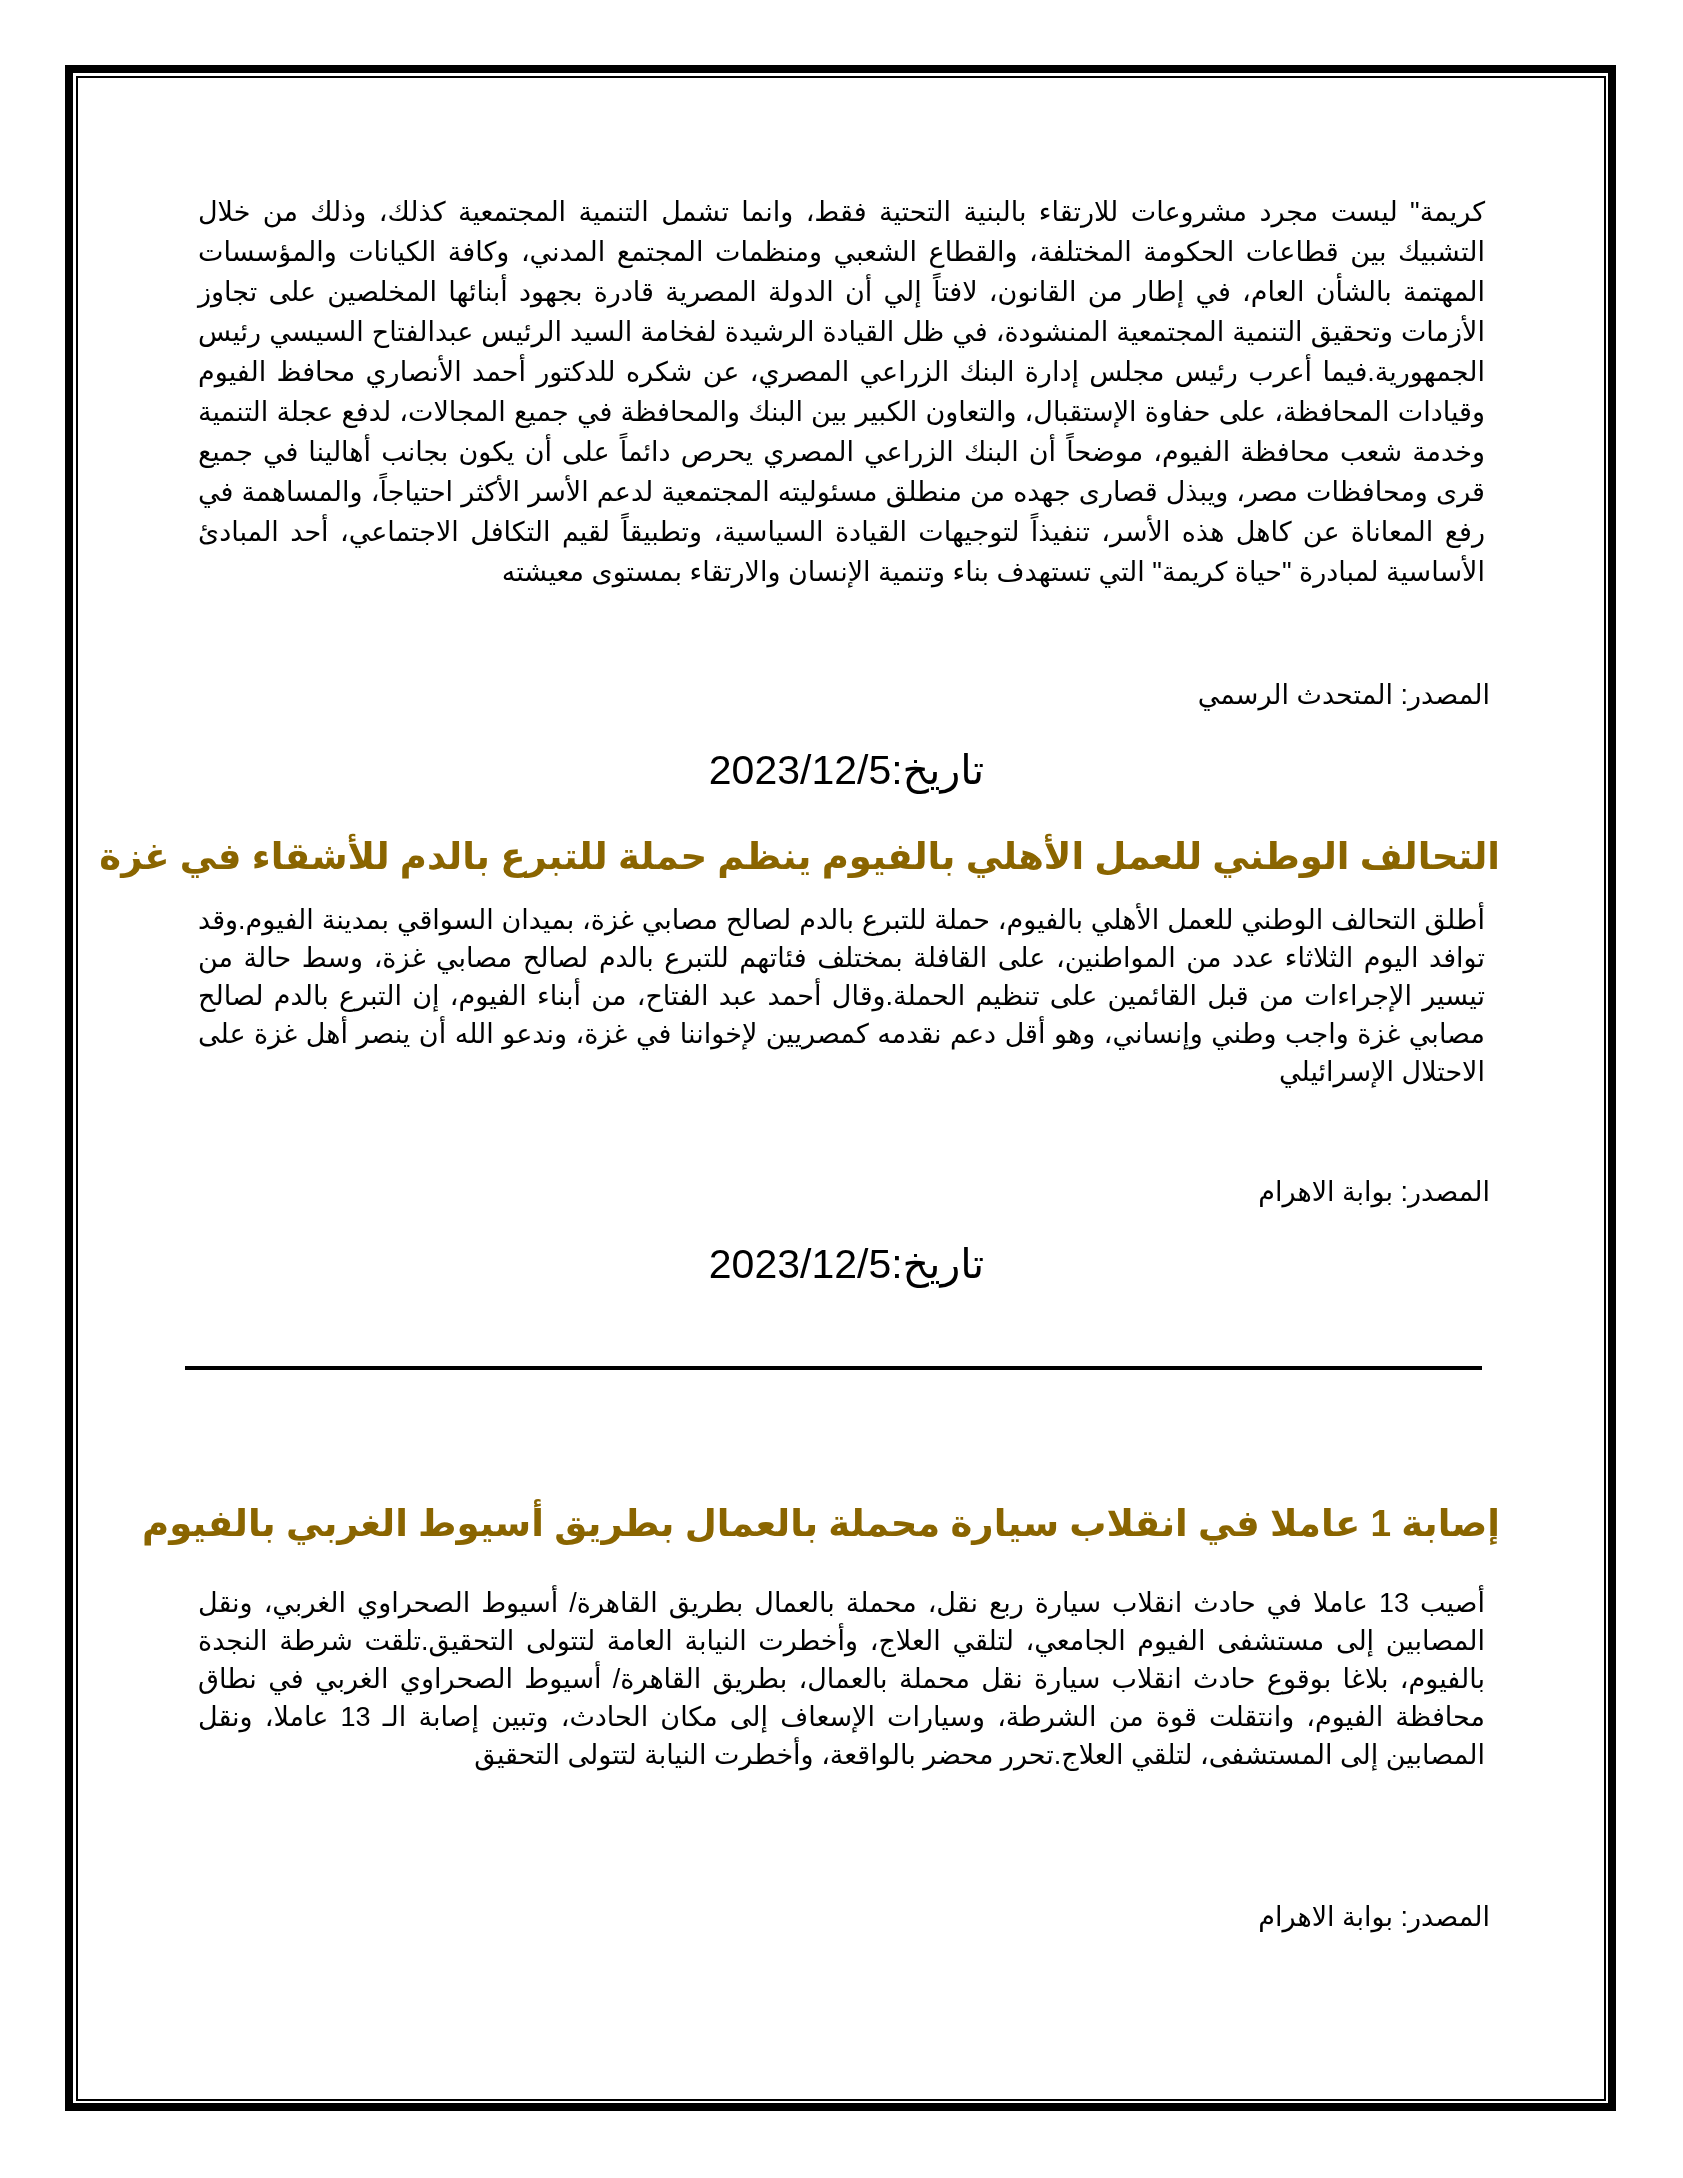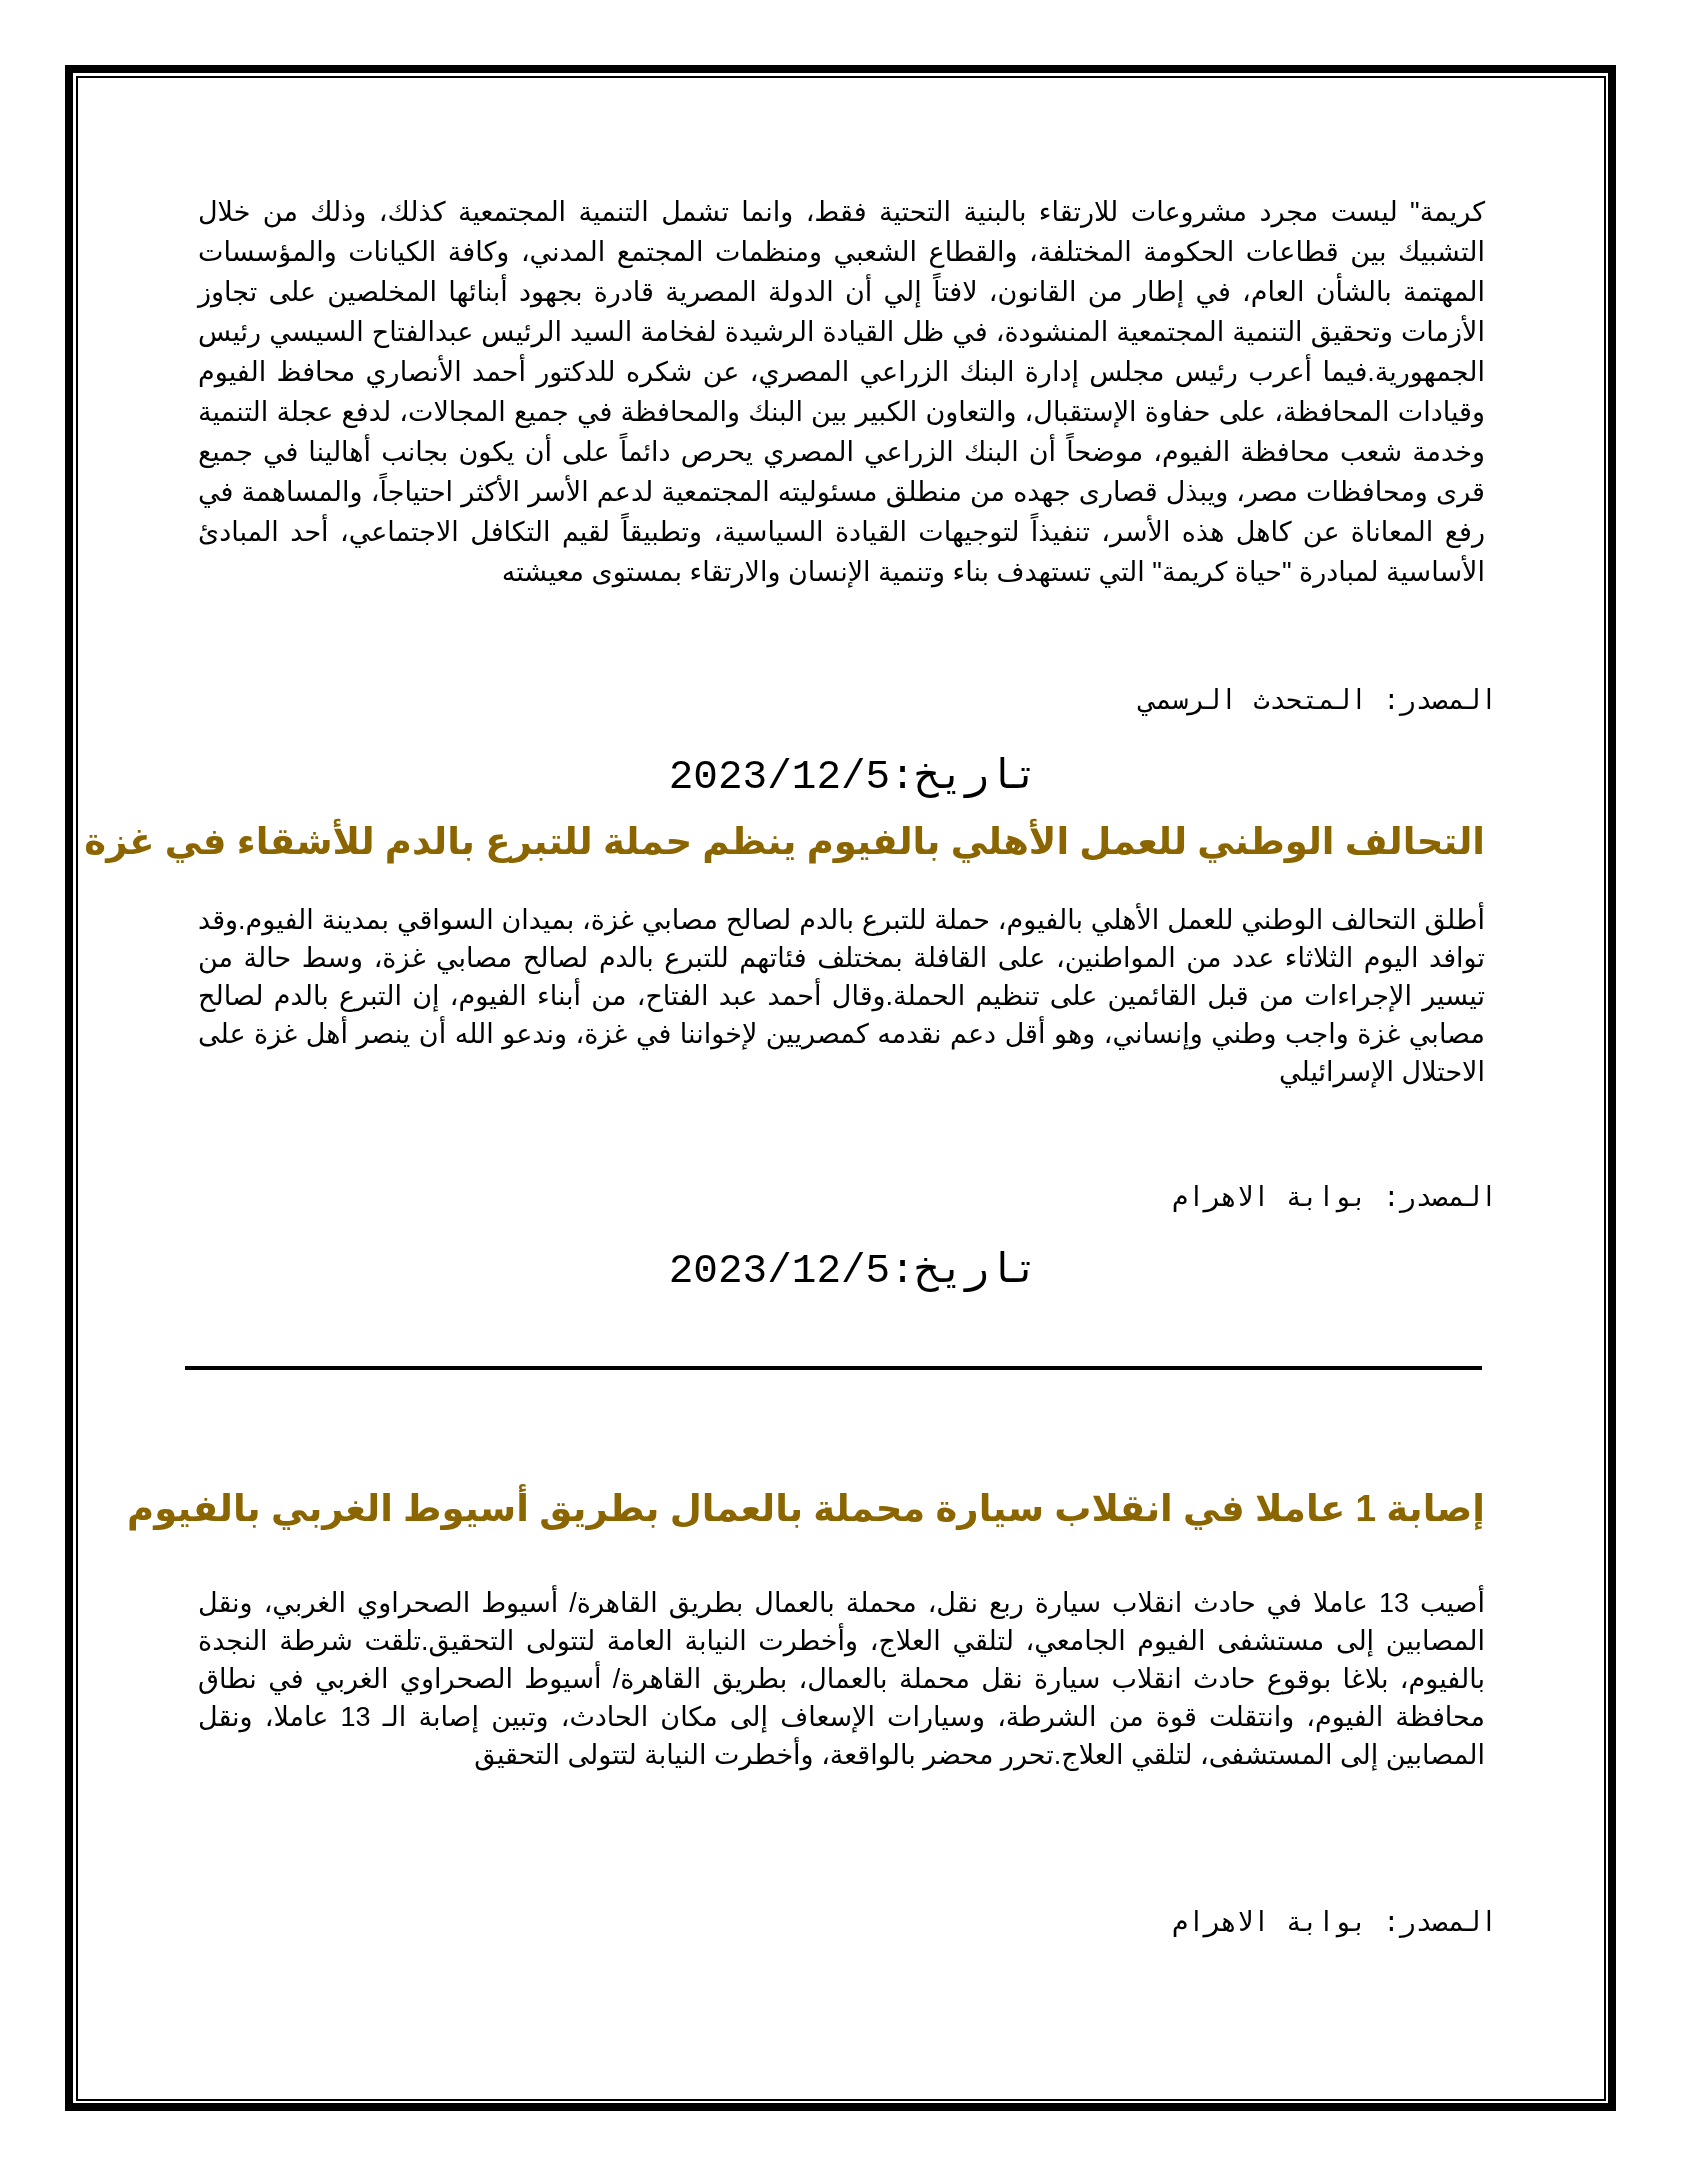--- a/index.html
+++ b/index.html
@@ -50,38 +50,37 @@
       margin: 0;
     }
     .single {
       position: absolute;
       left: 0;
       width: 1287px;
       direction: rtl;
       text-align: right;
       font-size: 27px;
       line-height: 38px;
-      margin: 12px;
+      margin: 5px;
       white-space: nowrap;
-      font-family: Liberation Mono, monospace;
     }
     .date {
       font-size: 41px;
       text-align: center;
     }
     .headline {
       position: absolute;
       left: 0;
       width: 1287px;
       direction: rtl;
       text-align: center;
       font-size: 37px;
       font-weight: bold;
       line-height: 48px;
-      margin: 0;
+      margin: 15px;
       white-space: nowrap;
     }
     .divider {
       position: absolute;
       left: 185px;
       top: 1366px;
       width: 1297px;
       height: 4px;
       background: #000000;
     }

